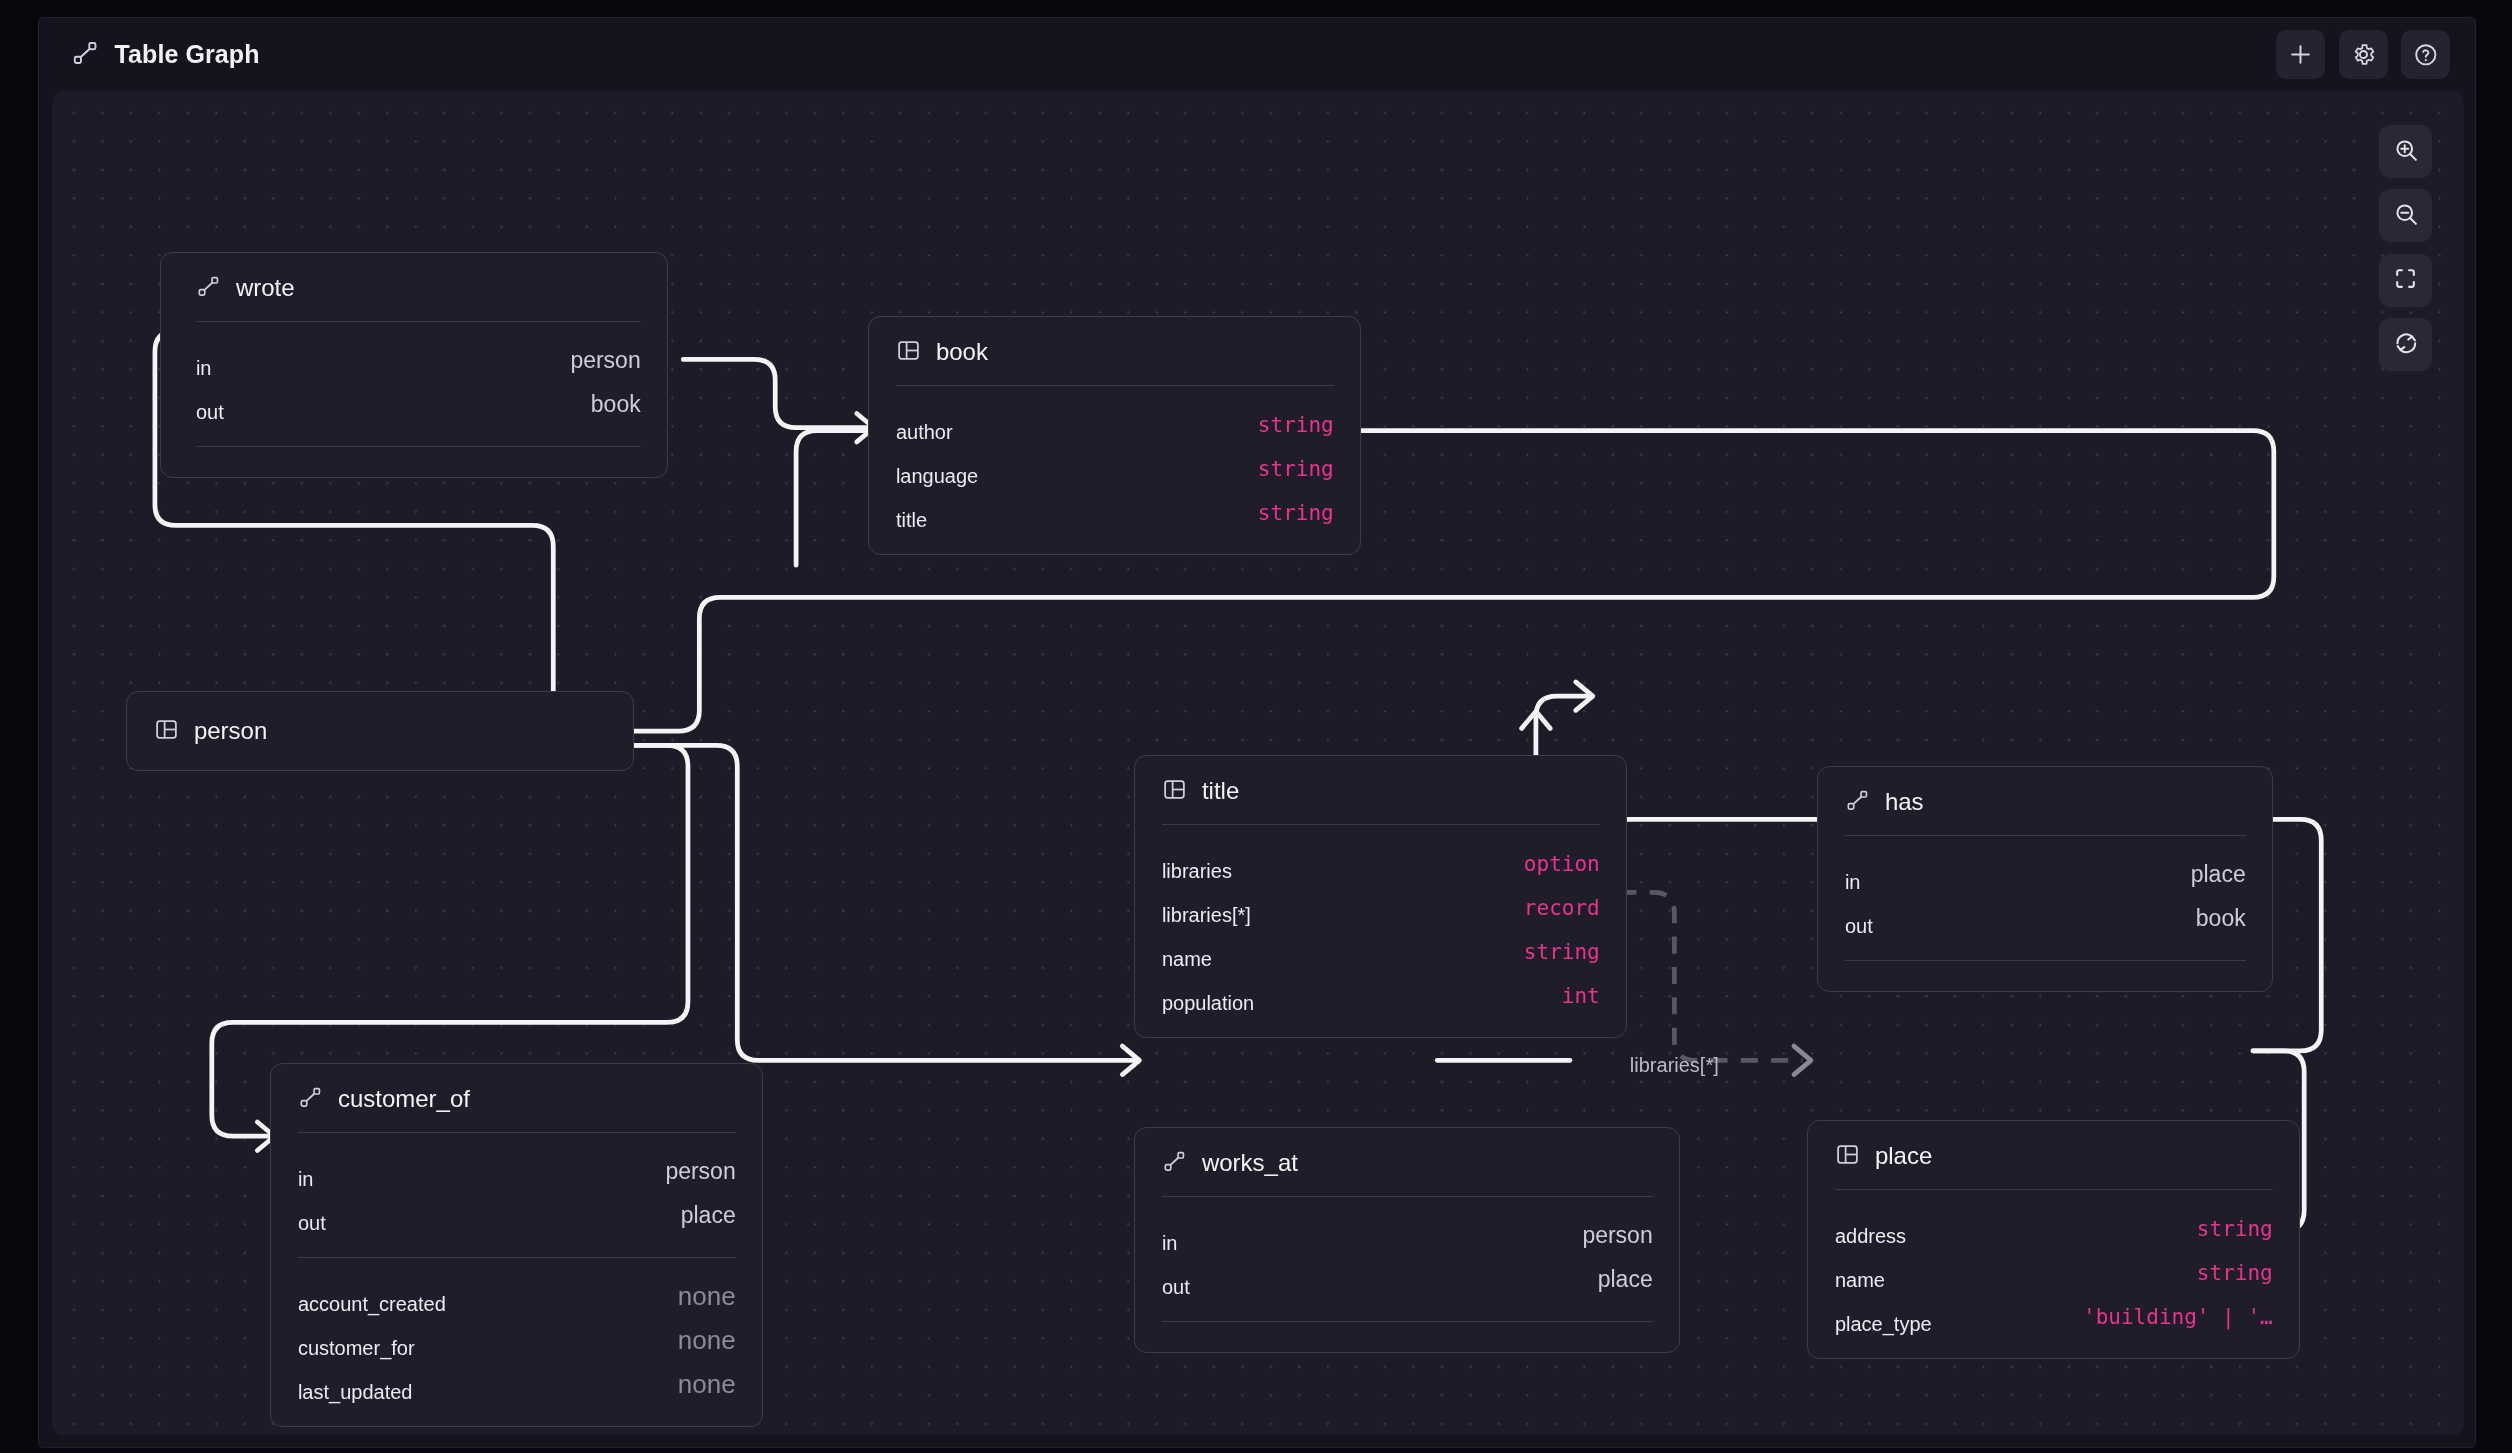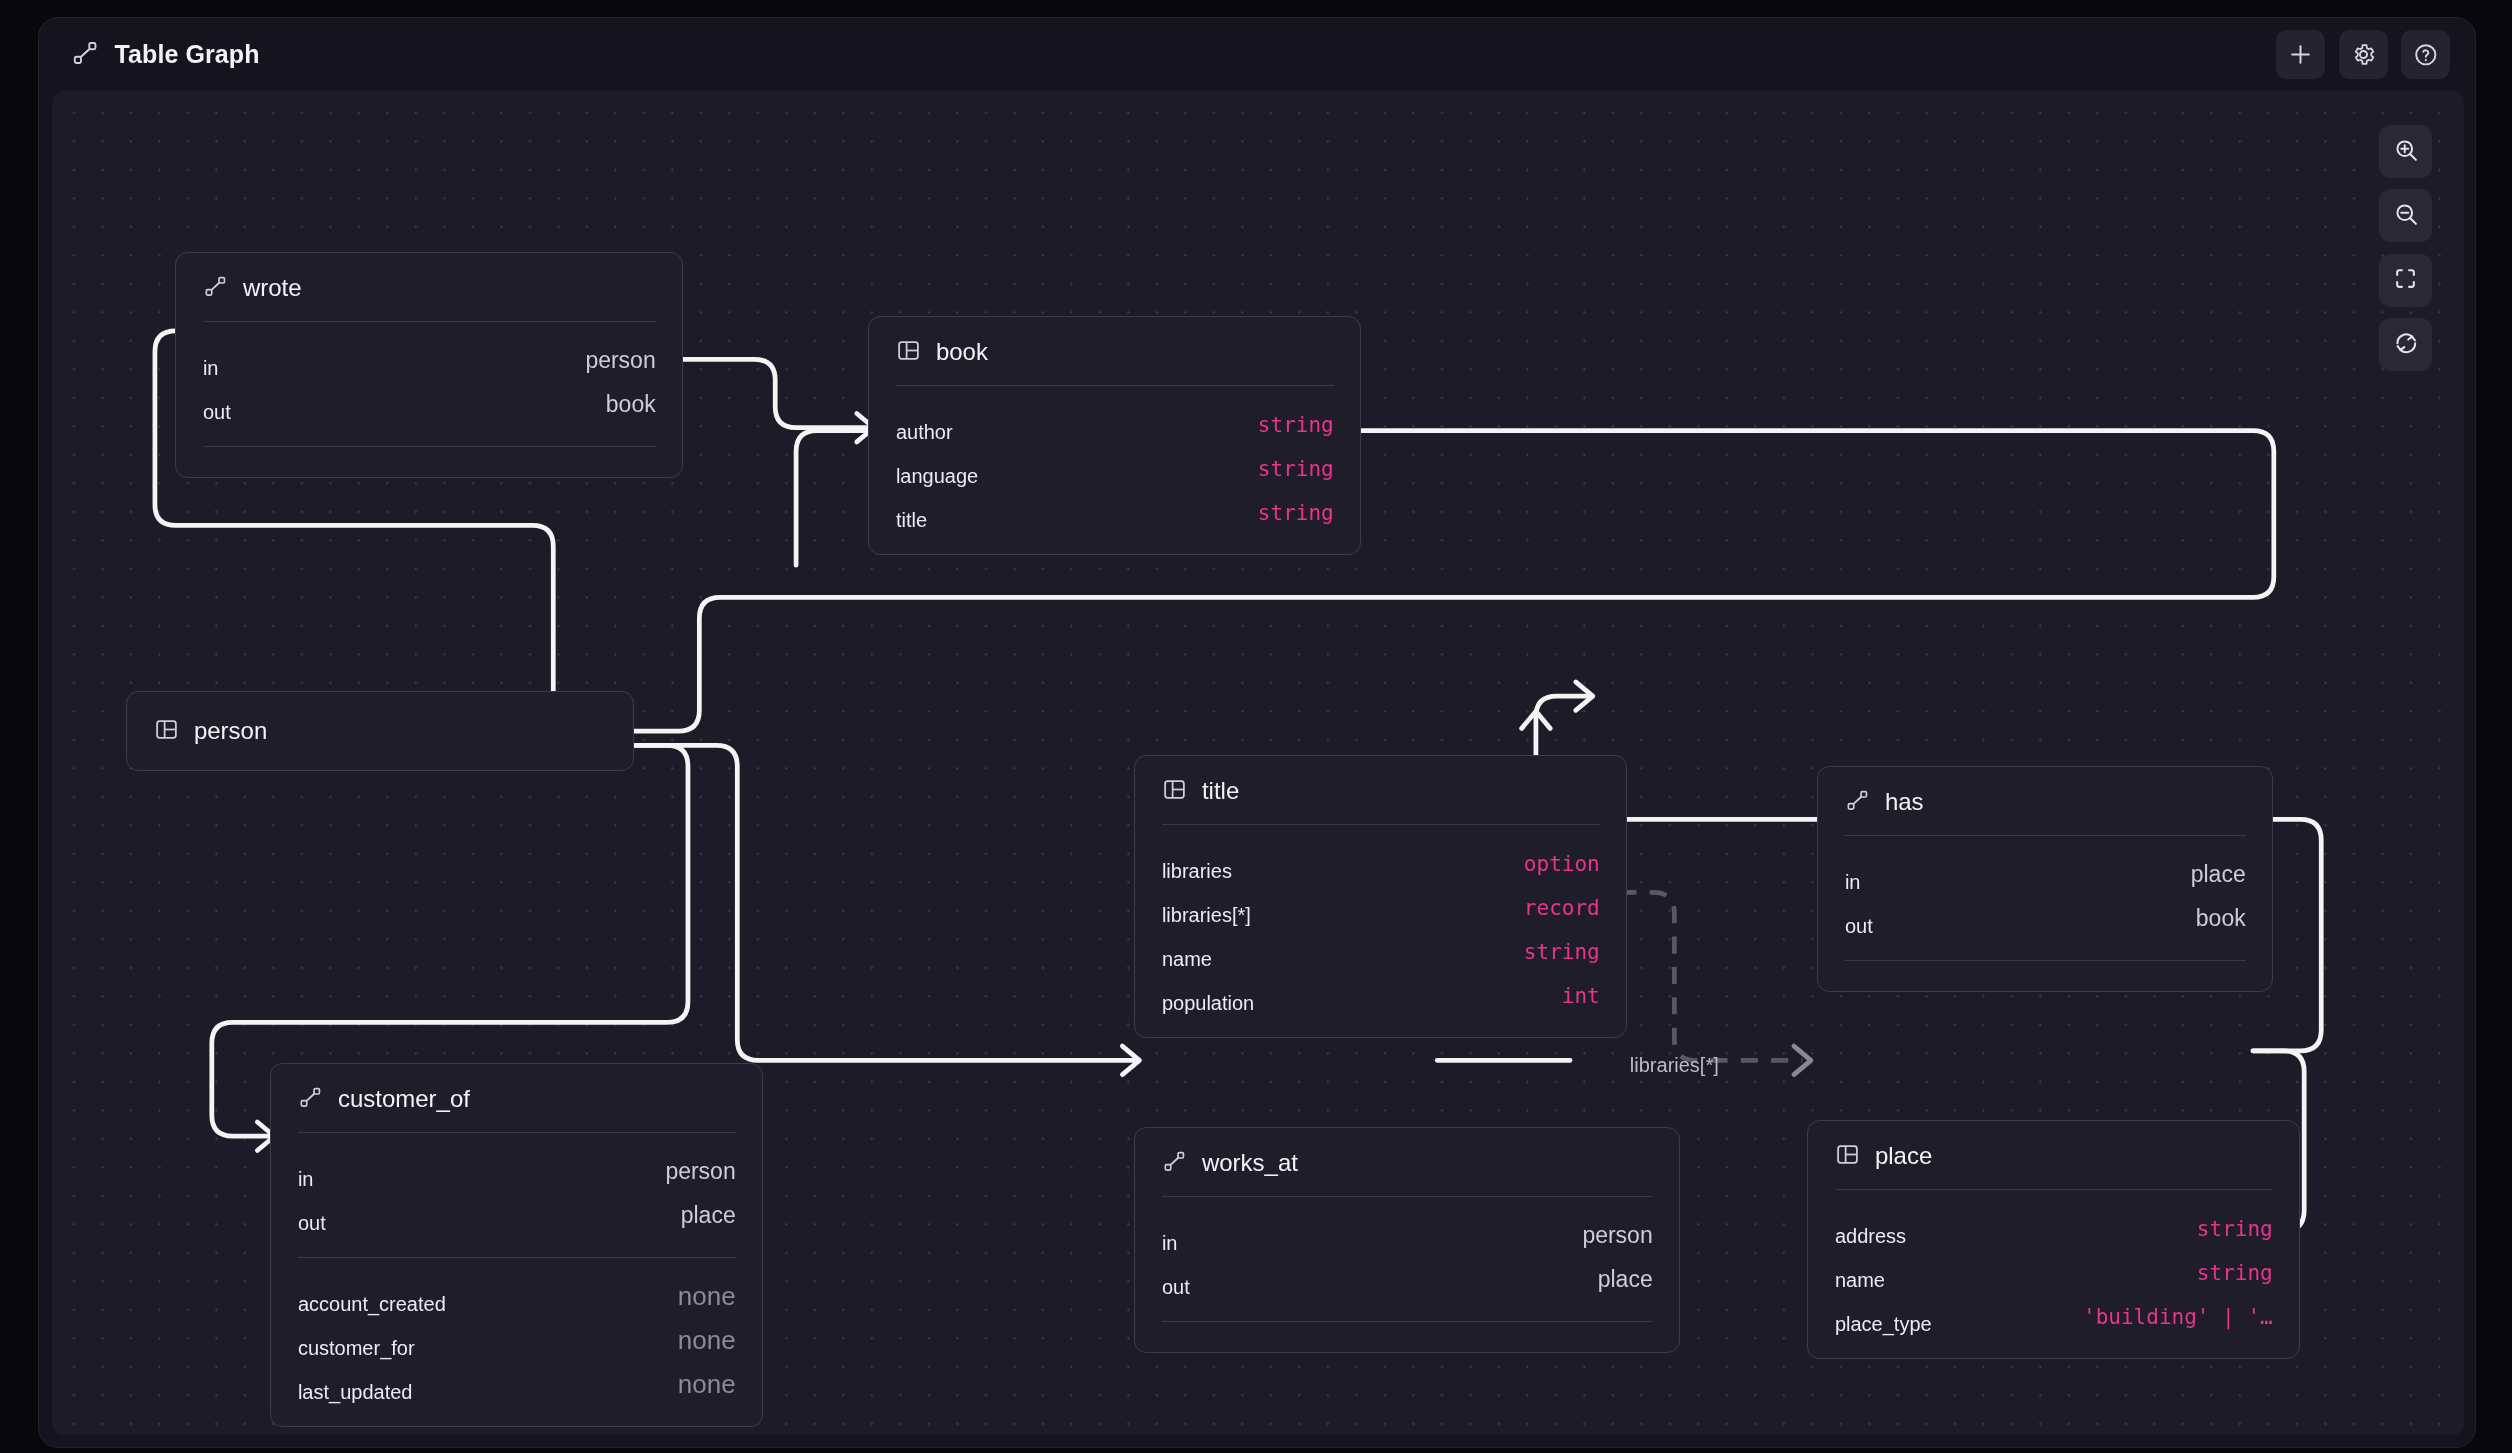--- a/index.html
+++ b/index.html
@@ -7,21 +7,21 @@
     width: 2512px; height: 1453px;
     background: #08080c;
     font-family: "Liberation Sans", sans-serif;
     overflow: hidden;
   }
   #app {
     position: absolute; left: 38px; top: 17px;
     width: 2438px; height: 1431px;
     background: #15141e;
     border: 0.9px solid #23212e;
-    border-radius: 20px;
+    border-radius: 5px;
     overflow: hidden;
   }
   
   #topbar {
     position: absolute; left: 0; top: 0; width: 100%; height: 73px;
     display: flex; align-items: center;
     padding: 0 25px 0 32px;
   }
   #title-group { display: flex; align-items: center; gap: 15px; }
   #title-text {
@@ -170,21 +170,21 @@
       <path class="edge" d="M 2320 1012 H 2352 Q 2374 1012 2374 1034 V 1180 Q 2374 1202 2352 1202 H 2330"></path>
 
       <path class="edge" d="M 1460 1022 H 1600"></path>
 
       <path class="edge-dashed" d="M 1460 845 H 1688 Q 1710 845 1710 867 V 1000 Q 1710 1022 1732 1022 H 1845"></path>
       <path class="arrow-dim" d="M 1836 1007 L 1854 1022 L 1836 1037"></path>
     </svg>
 
     <div class="edge-label" style="left:1622px; top:974px;">libraries[*]</div>
 
-    <div class="node" style="left:123px; top:161px; width:508px;">
+    <div class="node" style="left:108px; top:161px; width:508px;padding-left:8px;">
       <div class="node-head">
         <span>
           <svg width="25" height="25" viewBox="0 0 24 24">
             <rect x="3.2" y="15" width="5.2" height="5.2" rx="1.2" fill="none" stroke="#cfcddb" stroke-width="1.6"></rect>
             <rect x="15.4" y="3.4" width="5.2" height="5.2" rx="1.2" fill="none" stroke="#cfcddb" stroke-width="1.6"></rect>
             <line x1="8.2" y1="15.2" x2="15.6" y2="8.4" stroke="#cfcddb" stroke-width="1.8" stroke-linecap="round"></line>
           </svg>
         </span>
         <span class="node-title">wrote</span>
       </div>

